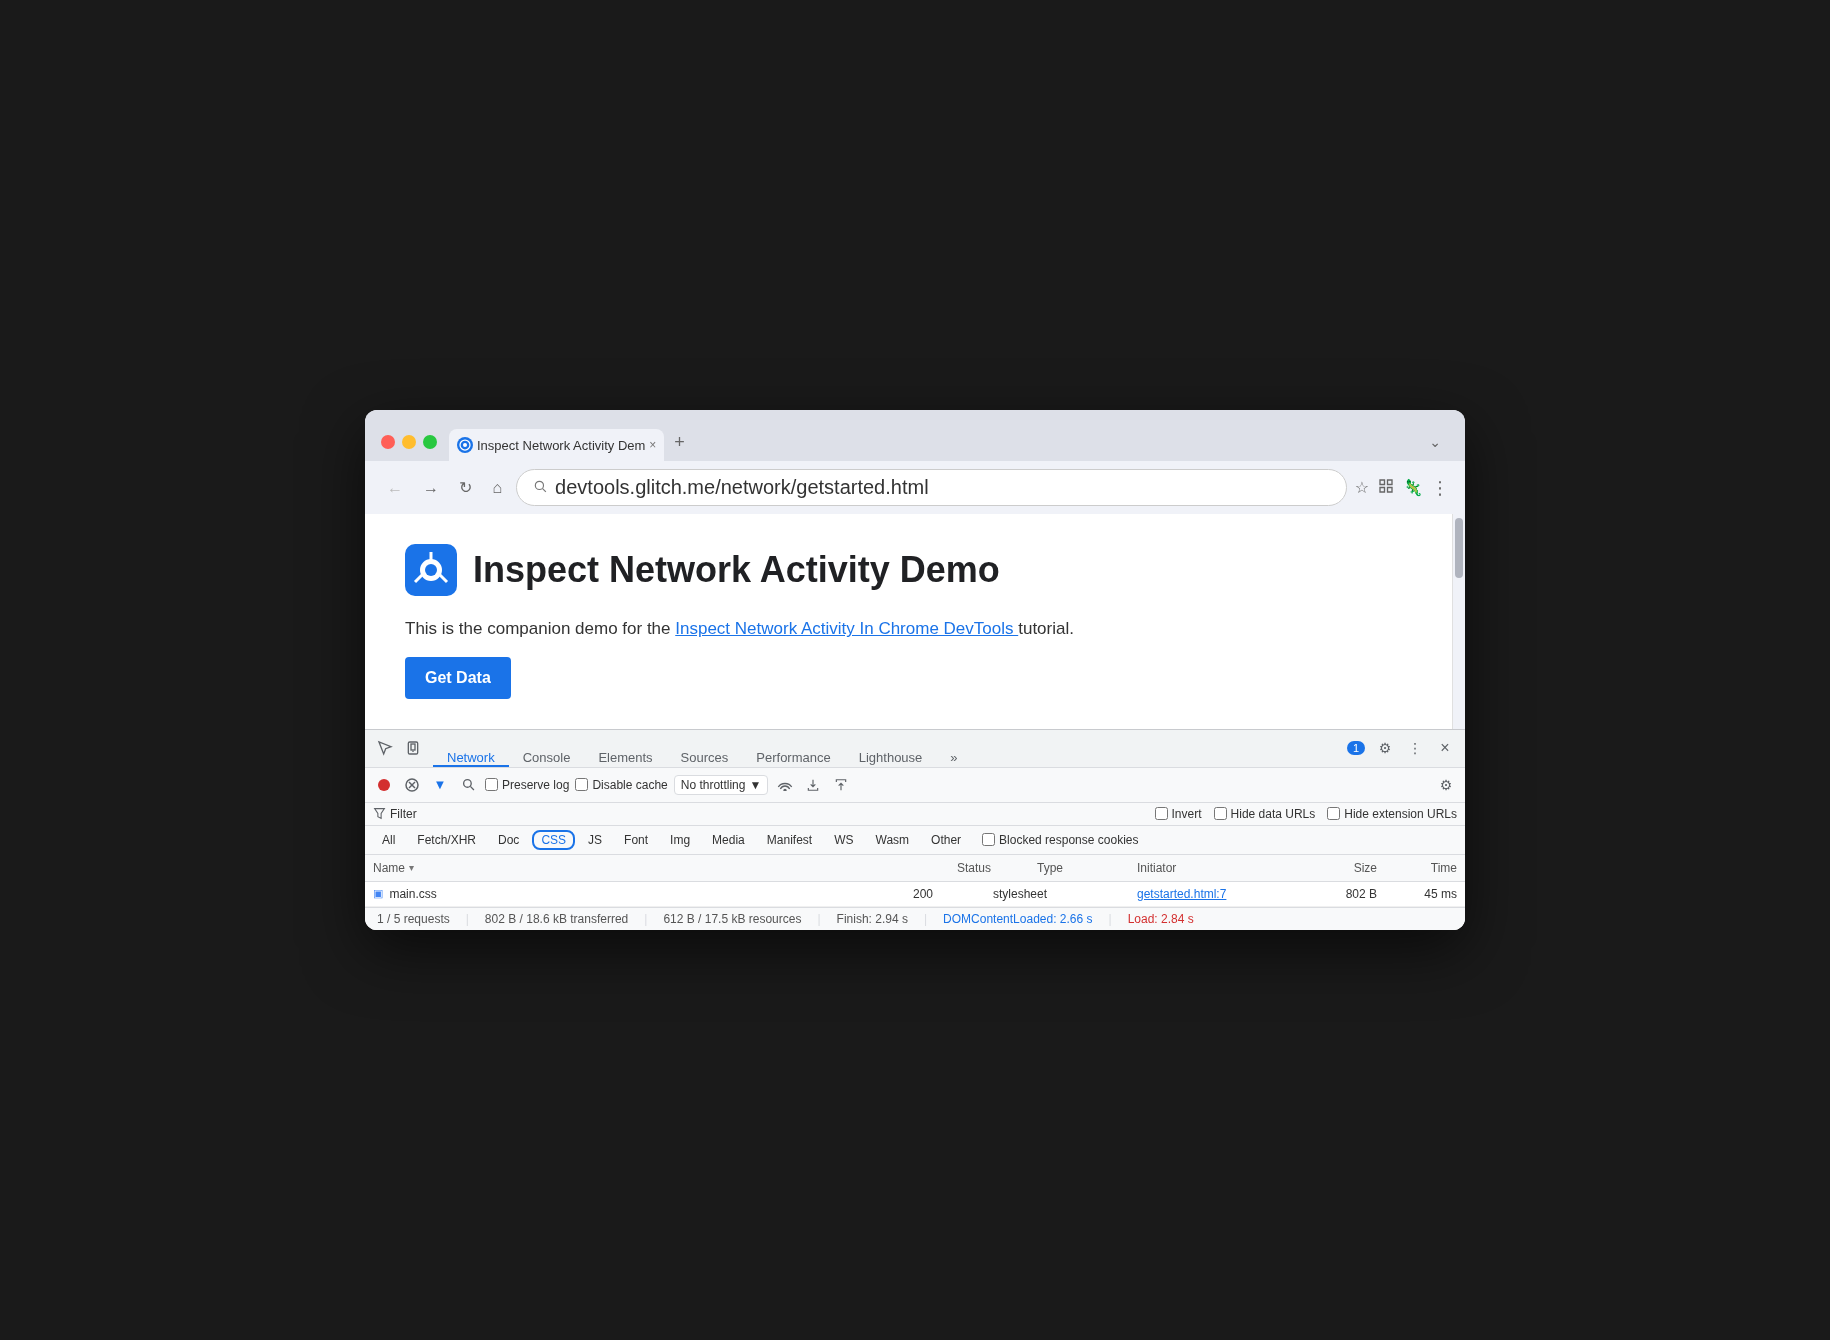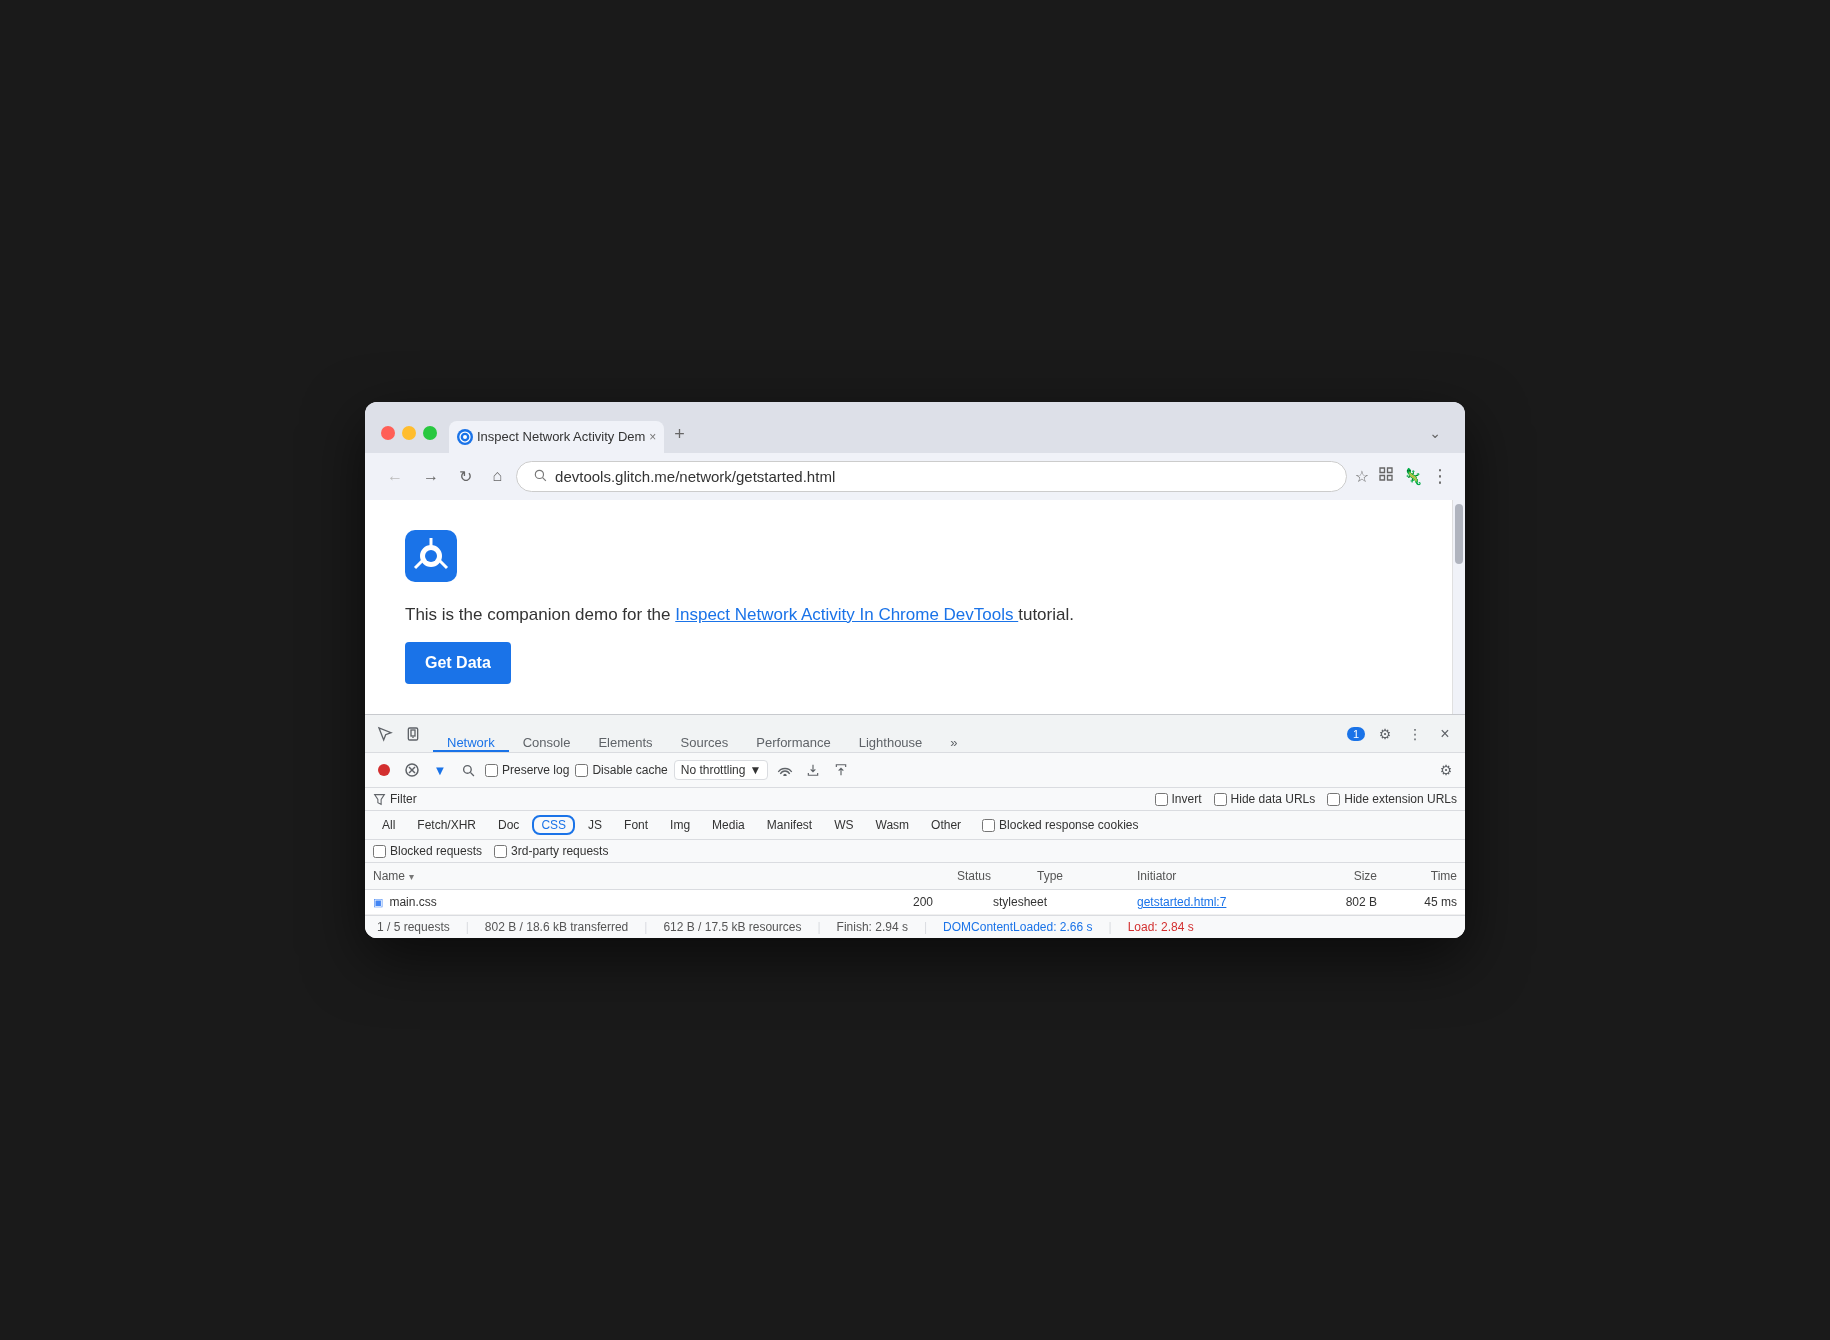--- a/index.html
+++ b/index.html
@@ -104,21 +104,21 @@
     .nav-btn.disabled { color: #bbb; cursor: default; }
     .address-input {
       flex: 1;
       background: white;
       border: 1px solid #ccc;
       border-radius: 20px;
       padding: 6px 16px;
       display: flex;
       align-items: center;
       gap: 8px;
-      font-size: 15px;
+      font-size: 20px;
       color: #333;
     }
     .address-icon { color: #777; font-size: 13px; }
     .address-text { flex: 1; color: #333; }
     .address-actions { display: flex; gap: 8px; align-items: center; }
     .addr-action-btn { color: #666; font-size: 16px; cursor: pointer; }
     .browser-menu { color: #666; font-size: 18px; cursor: pointer; }
     
     .main-area {
       background: white;
@@ -488,20 +488,21 @@
         <div class="chrome-logo">
           <svg width="52" height="52" viewBox="0 0 52 52">
             <rect width="52" height="52" rx="10" fill="#1a73e8"></rect>
             <circle cx="26" cy="26" r="10" fill="white" stroke="white" stroke-width="2"></circle>
             <circle cx="26" cy="26" r="6" fill="#1a73e8"></circle>
             <line x1="26" y1="8" x2="26" y2="16" stroke="white" stroke-width="3"></line>
             <line x1="10" y1="38" x2="18" y2="30" stroke="white" stroke-width="3"></line>
             <line x1="42" y1="38" x2="34" y2="30" stroke="white" stroke-width="3"></line>
           </svg>
         </div>
+        <h1 class="page-title">Inspect Network Activity Demo</h1>
       </div>
       <p class="page-subtitle">
         <span>This is the companion demo for the </span><a class="page-link">Inspect Network Activity In Chrome DevTools </a><span>tutorial.</span>
       </p>
       <button class="get-data-btn">Get Data</button>
     </div>
     <div class="scrollbar">
       <div class="scroll-thumb"></div>
     </div>
   </div>
@@ -643,30 +644,20 @@
       <button class="type-btn">Manifest</button>
       <button class="type-btn">WS</button>
       <button class="type-btn">Wasm</button>
       <button class="type-btn">Other</button>
       <label class="type-btn-blocked">
         <input type="checkbox" style="">
         <span>Blocked response cookies</span>
       </label>
     </div>
 
-    <div class="dt-blocked-bar">
-      <label class="dt-checkbox-label">
-        <input type="checkbox" style="">
-        <span>Blocked requests</span>
-      </label>
-      <label class="dt-checkbox-label">
-        <input type="checkbox" style="">
-        <span>3rd-party requests</span>
-      </label>
-    </div>
 
     <div class="dt-table">
 
       <div class="dt-table-header">
         <div class="th-name">
           <span>Name</span>
           <span class="sort-arrow">▾</span>
         </div>
         <div class="th-status">
           <span>Status</span>

